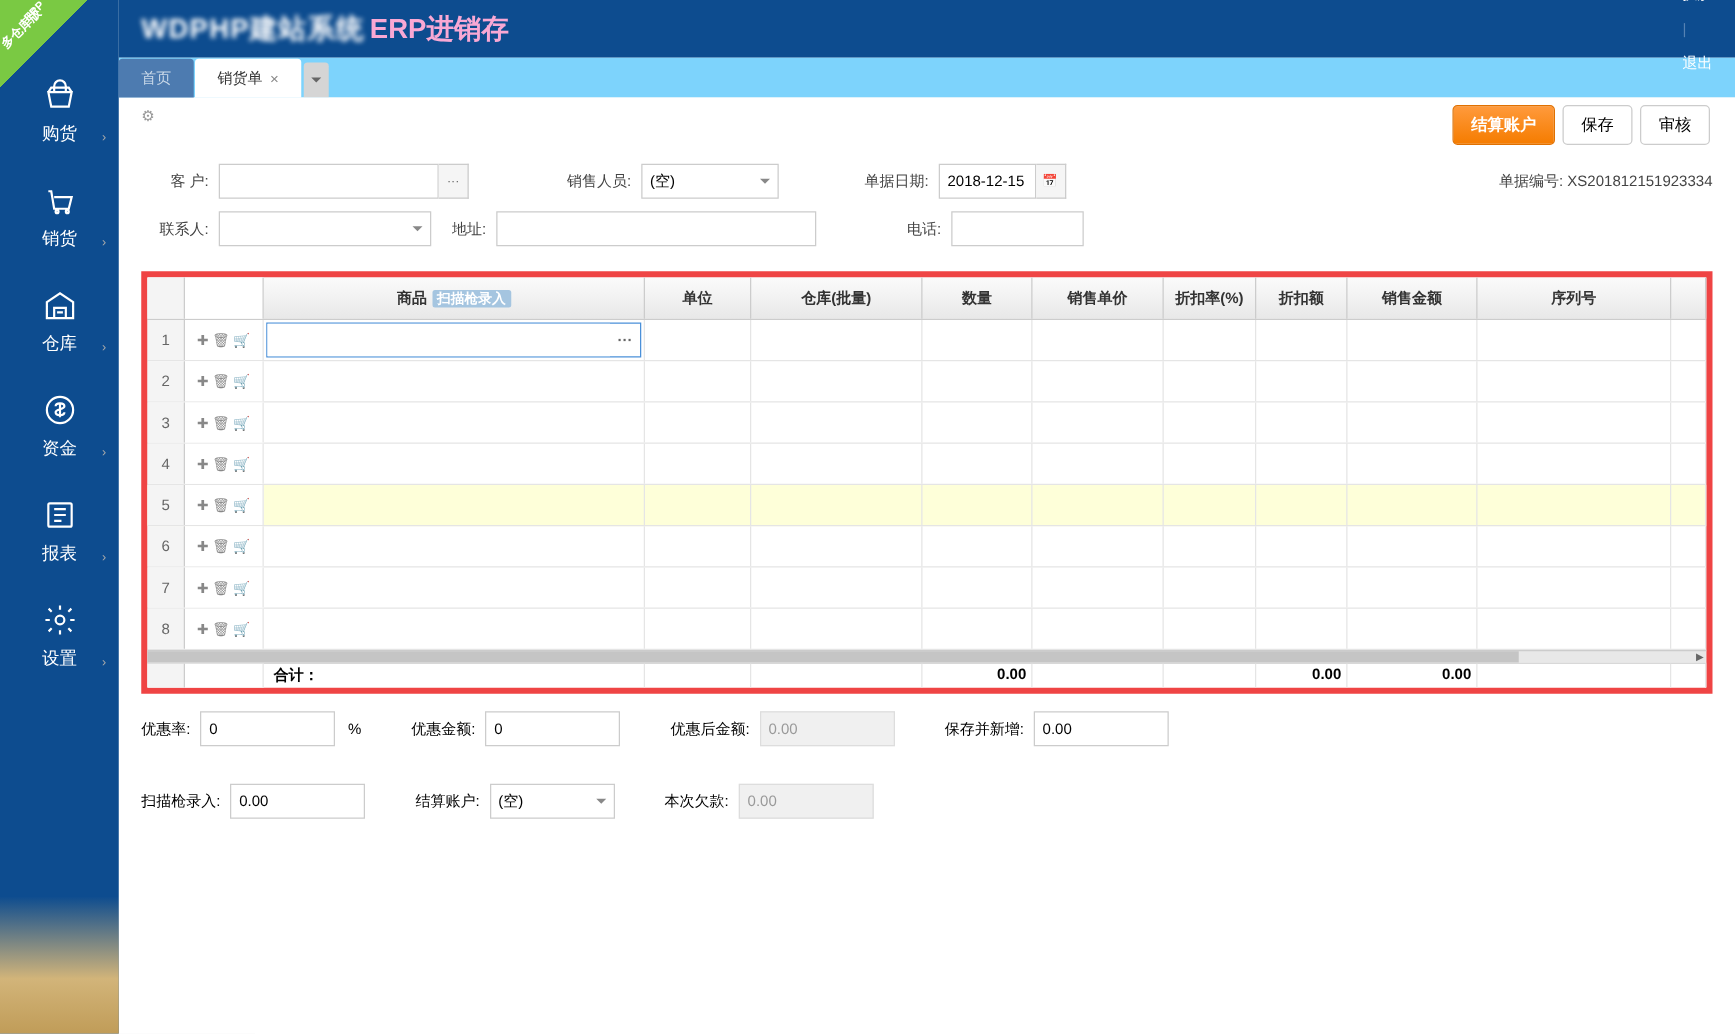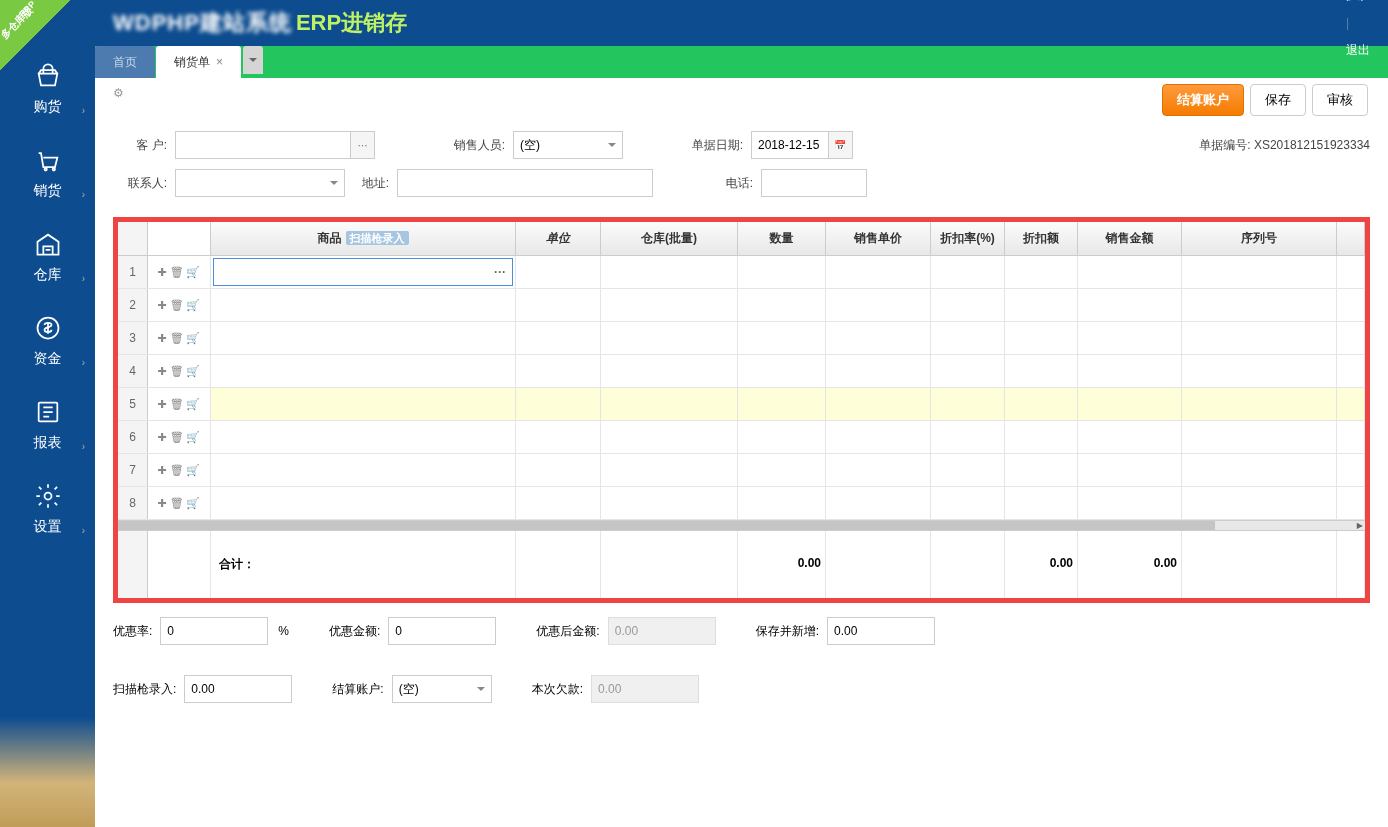--- a/index.html
+++ b/index.html
@@ -17,27 +17,27 @@
 .sidebar-item { display: flex; flex-direction: column; align-items: center; padding: 14px 0; cursor: pointer; position: relative; z-index: 2; }
 .sidebar-item .icon { width: 32px; height: 32px; margin-bottom: 6px; display: flex; align-items: center; justify-content: center; }
 .sidebar-item .icon svg { width: 28px; height: 28px; stroke: #fff; fill: none; }
 .sidebar-item .label { font-size: 14px; color: #fff; }
 .sidebar-item .chev { position: absolute; right: 10px; bottom: 14px; font-size: 10px; color: #aaa; }
 
 
 .main { flex: 1; display: flex; flex-direction: column; background: #f5f5f5; }
 .header { height: 46px; background: #0d4c8f; display: flex; align-items: center; padding: 0 18px; position: relative; }
 .header .logo { font-size: 22px; color: #fff; font-weight: bold; letter-spacing: 1px; filter: blur(2px); }
-.header .logo-clear { font-size: 22px; color: #bef264; font-weight: bold; margin-left: 4px; }
+.header .logo-clear { font-size: 22px; color: #f9a8d4; font-weight: bold; margin-left: 4px; }
 .header .links { margin-left: auto; display: flex; gap: 12px; color: #fff; font-size: 12px; flex-direction: column; }
 .header .links a { color: #fff; text-decoration: none; cursor: pointer; }
 .header .links .sep { color: #5582b3; }
 
 
-.tabs { height: 32px; background: #22c55e; display: flex; padding-left: 0; }
+.tabs { height: 32px; background: #7dd3fc; display: flex; align-items: flex-end; padding-left: 0; }
 .tab { padding: 7px 18px; background: #4d7bb0; color: #c8d8e8; font-size: 12px; cursor: pointer; border-radius: 3px 3px 0 0; margin-right: 1px; position: relative; display: flex; align-items: center; gap: 6px; }
 .tab.active { background: #fff; color: #333; }
 .tab .close { font-size: 12px; color: #888; cursor: pointer; }
 .tab-dd { width: 20px; height: 28px; background: #d5d5d5; display: flex; align-items: center; justify-content: center; border-radius: 3px 3px 0 0; margin-left: 1px; cursor: pointer; }
 .tab-dd::after { content: ''; border: 4px solid transparent; border-top-color: #666; margin-top: 4px; }
 
 
 .content { flex: 1; background: #fff; margin: 0 0 0 0; padding: 8px 18px; overflow: auto; }
 .gear-icon { color: #999; font-size: 12px; cursor: pointer; }
 
@@ -61,40 +61,40 @@
 .grid { border: 5px solid #ef4444; margin-top: 20px; }
 .grid-header { display: flex; background: linear-gradient(to bottom, #fbfbfb, #e8e8e8); border-bottom: 1px solid #ccc; }
 .grid-header .cell { padding: 8px 4px; font-size: 12px; color: #333; text-align: center; border-right: 1px solid #ccc; font-weight: bold; }
 .grid-row { display: flex; border-bottom: 1px solid #e5e5e5; height: 33px; align-items: stretch; }
 .grid-row.hl { background: #feffd9; }
 .grid-row .cell { border-right: 1px solid #e5e5e5; display: flex; align-items: center; justify-content: center; font-size: 12px; padding: 0 4px; }
 .row-num { width: 30px; background: #f4f4f4; justify-content: center; color: #666; border-right: 1px solid #ccc !important; }
 .row-ops { width: 63px; background: #fff; gap: 3px; }
 .row-ops span { color: #888; cursor: pointer; font-size: 11px; }
 .c-product { width: 305px; position: relative; }
-.c-unit { width: 85px; font-style: italic; }
+.c-unit { width: 85px; }
 .c-wh { width: 137px; }
 .c-qty { width: 88px; }
 .c-price { width: 105px; }
 .c-disc { width: 74px; }
 .c-discamt { width: 73px; }
 .c-amount { width: 104px; }
 .c-serial { width: 155px; }
 .c-end { flex: 1; }
 .product-input { position: absolute; inset: 2px; border: 1px solid #4a90d9; background: #fff; display: flex; align-items: center; }
 .product-input input { flex: 1; border: none; outline: none; padding: 0 6px; height: 100%; font-size: 12px; }
 .product-input .more { padding: 0 6px; color: #666; cursor: pointer; font-weight: bold; }
 .scan-tag { background: #a5c5e0; color: #fff; font-size: 11px; padding: 1px 4px; border-radius: 2px; margin-left: 4px; }
 
 .grid-scroll { height: 10px; background: #e8e8e8; position: relative; border-top: 1px solid #ccc; }
 .grid-scroll .thumb { position: absolute; left: 0; top: 0; height: 100%; width: 88%; background: #c5c5c5; }
 .grid-scroll .arr-r { position: absolute; right: 2px; top: 0; font-size: 8px; color: #666; }
 
 .grid-footer { display: flex; border-top: 1px solid #ccc; background: #fff; }
-.grid-footer .cell { padding: 25px 4px; border-right: 1px solid #e5e5e5; font-size: 12px; text-align: right; font-weight: bold; }
+.grid-footer .cell { padding: 1px 4px; border-right: 1px solid #e5e5e5; font-size: 12px; text-align: right; font-weight: bold; }
 
 
 .remarks { width: 100%; height: 44px; border: 1px solid #ccc; margin-top: 10px; padding: 6px; font-size: 12px; color: #aaa; resize: none; font-family: inherit; }
 
 
 .bottom-form { display: flex; flex-wrap: wrap; gap: 20px 40px; margin-top: 14px; align-items: center; }
 .bf-item { display: flex; align-items: center; gap: 8px; }
 .bf-item input { height: 28px; border: 1px solid #ccc; padding: 0 6px; width: 108px; font-size: 12px; font-family: inherit; }
 .bf-item input[readonly] { background: #f0f0f0; color: #999; border: 1px solid #ddd; }
 .bf-item .pct { margin-left: 2px; }

